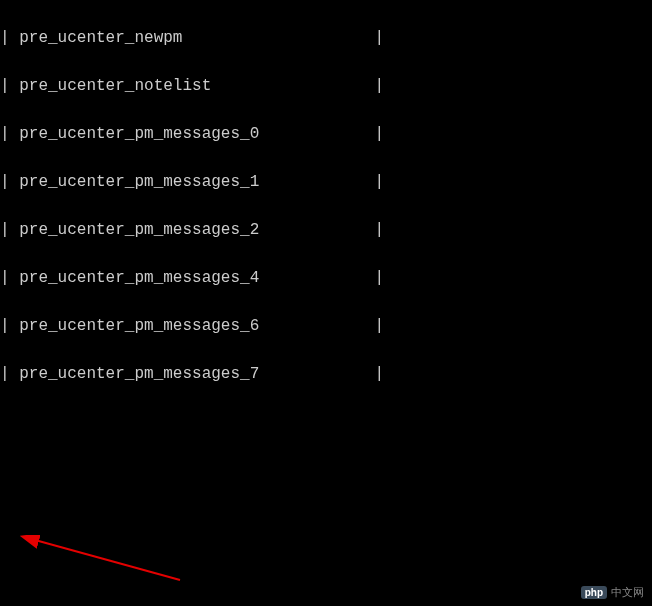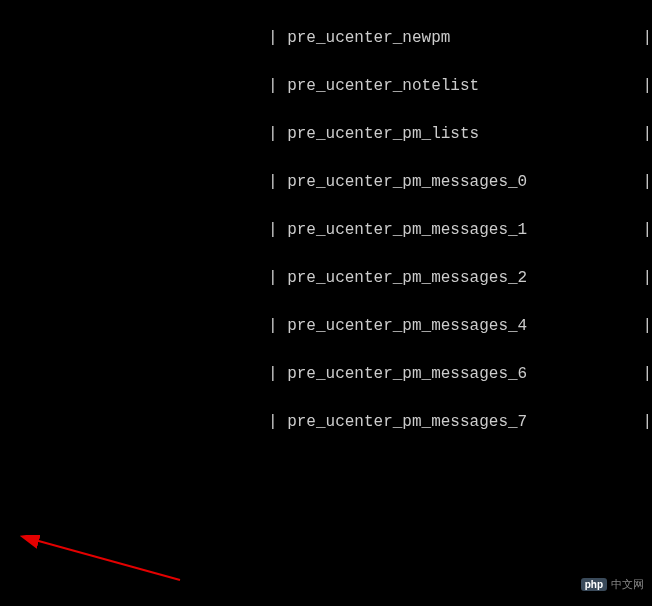--- a/index.html
+++ b/index.html
@@ -18,32 +18,31 @@
       position: relative;
       padding-top: 2px;
       padding-left: 0;
     }
     .terminal {
       white-space: pre;
       line-height: 24px;
     }
     .row {
       display: block;
-      text-align: right;
     }
     .arrow-svg {
       position: absolute;
       left: 20px;
       top: 535px;
       pointer-events: none;
     }
     .watermark {
       position: absolute;
       right: 8px;
-      bottom: 14px;
+      bottom: 6px;
       display: flex;
       align-items: center;
       gap: 4px;
       font-family: Arial, sans-serif;
       font-size: 11px;
       color: #888;
     }
     .watermark-logo {
       background: #3a4a5a;
       color: #fff;
@@ -52,21 +51,20 @@
       font-size: 10px;
       font-weight: bold;
     }
   </style>
 </head>
 <body>
 
 <div class="terminal">
 <span class="row">| pre_ucenter_newpm                    |</span>
 <span class="row">| pre_ucenter_notelist                 |</span>
-<span class="row">| pre_ucenter_pm_lists                 |</span>
 <span class="row">| pre_ucenter_pm_messages_0            |</span>
 <span class="row">| pre_ucenter_pm_messages_1            |</span>
 <span class="row">| pre_ucenter_pm_messages_2            |</span>
 <span class="row">| pre_ucenter_pm_messages_4            |</span>
 <span class="row">| pre_ucenter_pm_messages_6            |</span>
 <span class="row">| pre_ucenter_pm_messages_7            |</span>
 
 
 
 

